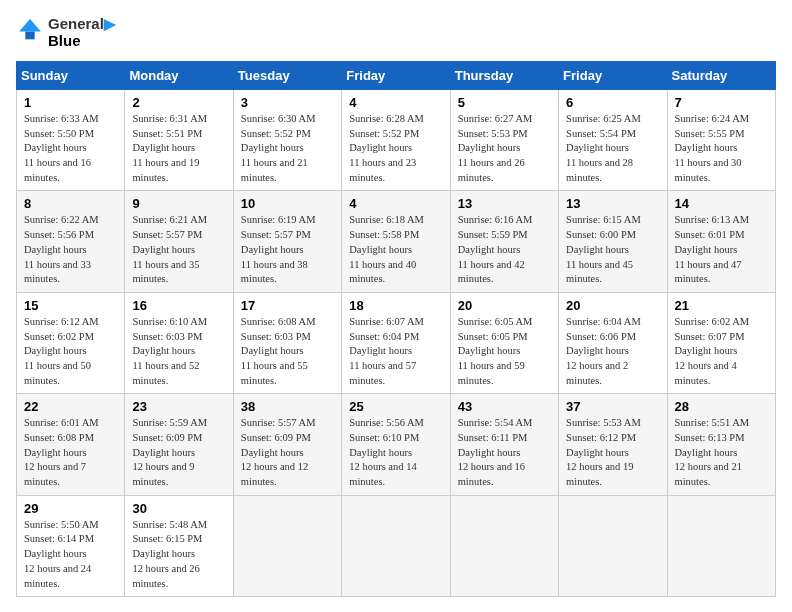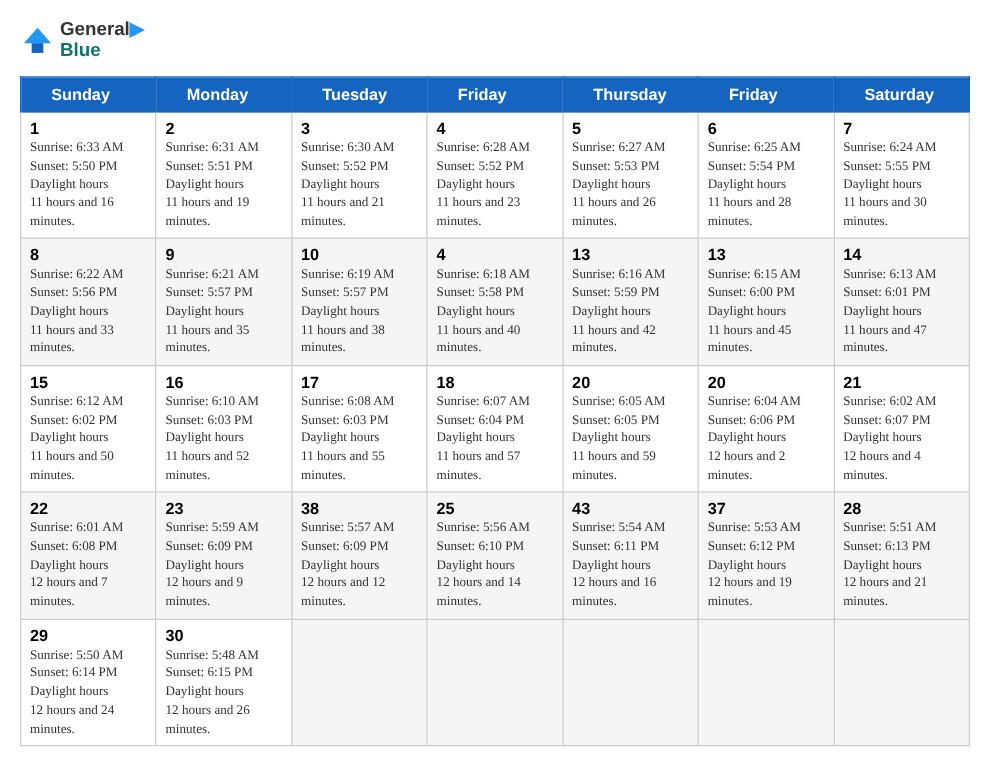--- a/index.html
+++ b/index.html
@@ -11,21 +11,20 @@
       padding: 16px;
     }
     .header {
       display: flex;
       justify-content: space-between;
       align-items: flex-start;
       margin-bottom: 12px;
     }
     .logo {
       display: flex;
-      align-items: center;
       gap: 4px;
     }
     .logo-icon {
       width: 28px;
       height: 28px;
     }
     .title-block {
       text-align: right;
     }
     .month-title {
@@ -39,21 +38,21 @@
     }
     table {
       width: 100%;
       border-collapse: collapse;
       font-size: 11px;
     }
     thead th {
       background: #1565C0;
       color: #fff;
       text-align: left;
-      padding: 6px 24px;
+      padding: 6px 4px;
       font-size: 13px;
       font-weight: bold;
       border: 1px solid #1565C0;
     }
     tbody td {
       border: 1px solid #ccc;
       vertical-align: top;
       padding: 5px 7px;
       width: 14.28%;
       min-height: 80px;
@@ -83,21 +82,21 @@
 
 <div class="header">
   <div class="logo">
     <svg class="logo-icon" viewBox="0 0 36 36">
       <rect width="36" height="36" fill="white"></rect>
       <polygon points="18,4 32,20 4,20" fill="#2196F3"></polygon>
       <rect x="12" y="20" width="12" height="10" fill="#1565C0"></rect>
     </svg>
     <div style="line-height:1.1">
       <div style="font-size:15px;font-weight:bold;color:#333">General<span style="color:#2196F3">▶</span></div>
-      <div style="font-size:15px;font-weight:bold;color:#0f766e">Blue</div>
+      <div style="font-size:15px;font-weight:bold;color:#000000">Blue</div>
     </div>
   </div>
   <div class="title-block">
     <div class="month-title"></div>
     <div class="location"></div>
   </div>
 </div>
 
 <table>
   <thead>

